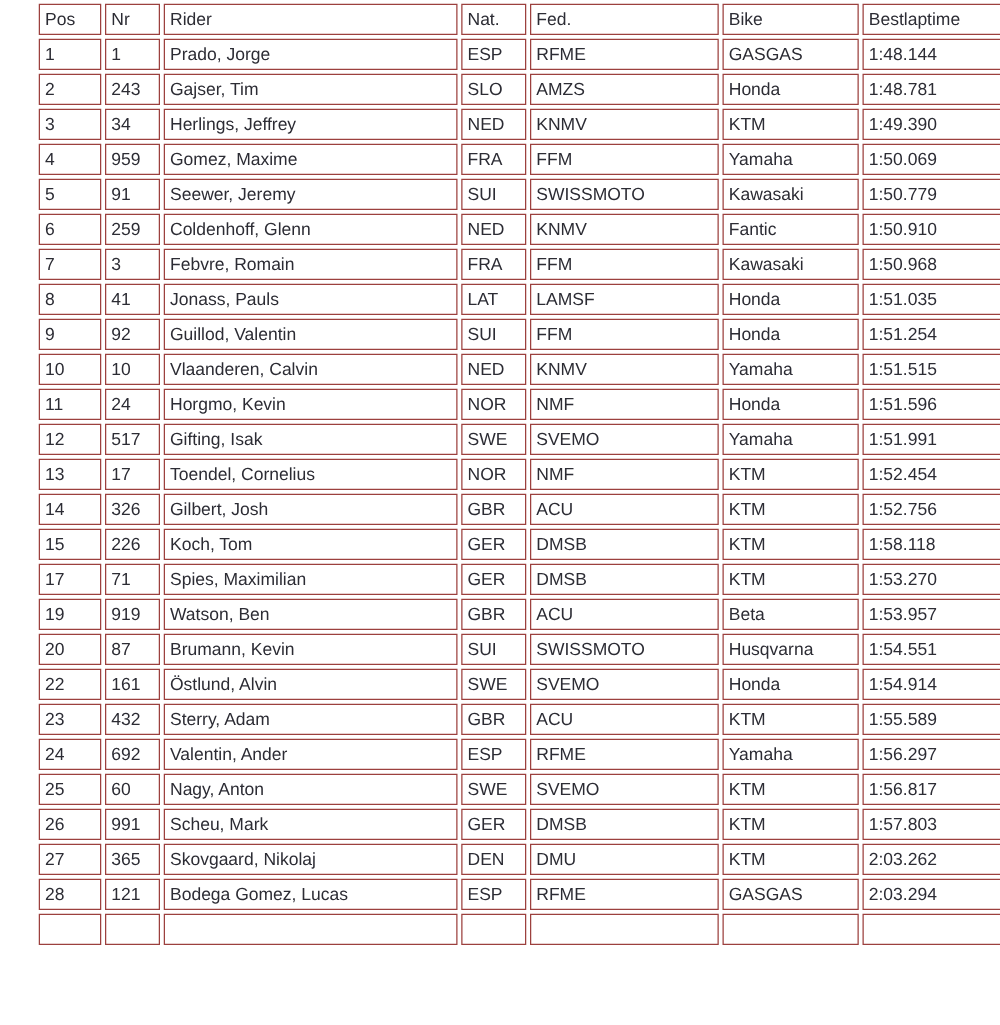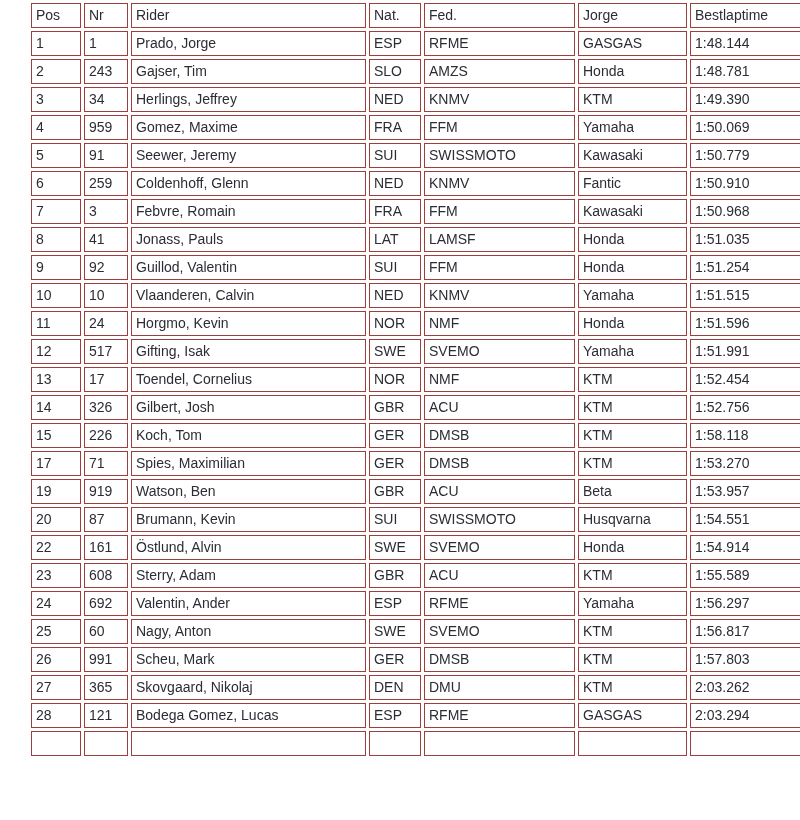--- a/index.html
+++ b/index.html
@@ -74,21 +74,21 @@
       <col class="col-bike">
       <col class="col-bestlaptime">
     </colgroup>
     <thead>
       <tr>
           <th class="col-pos">Pos</th>
           <th class="col-nr">Nr</th>
           <th class="col-rider">Rider</th>
           <th class="col-nat">Nat.</th>
           <th class="col-fed">Fed.</th>
-          <th class="col-bike">Jorge</th>
+          <th class="col-bike">Bike</th>
           <th class="col-bestlaptime">Bestlaptime</th>
         </tr>
     </thead>
     <tbody>
         <tr>
           <td class="col-pos">1</td>
           <td class="col-nr">1</td>
           <td class="col-rider">Prado, Jorge</td>
           <td class="col-nat">ESP</td>
           <td class="col-fed">RFME</td>
@@ -252,21 +252,21 @@
           <td class="col-pos">22</td>
           <td class="col-nr">161</td>
           <td class="col-rider">Östlund, Alvin</td>
           <td class="col-nat">SWE</td>
           <td class="col-fed">SVEMO</td>
           <td class="col-bike">Honda</td>
           <td class="col-bestlaptime">1:54.914</td>
         </tr>
         <tr>
           <td class="col-pos">23</td>
-          <td class="col-nr">608</td>
+          <td class="col-nr">432</td>
           <td class="col-rider">Sterry, Adam</td>
           <td class="col-nat">GBR</td>
           <td class="col-fed">ACU</td>
           <td class="col-bike">KTM</td>
           <td class="col-bestlaptime">1:55.589</td>
         </tr>
         <tr>
           <td class="col-pos">24</td>
           <td class="col-nr">692</td>
           <td class="col-rider">Valentin, Ander</td>

